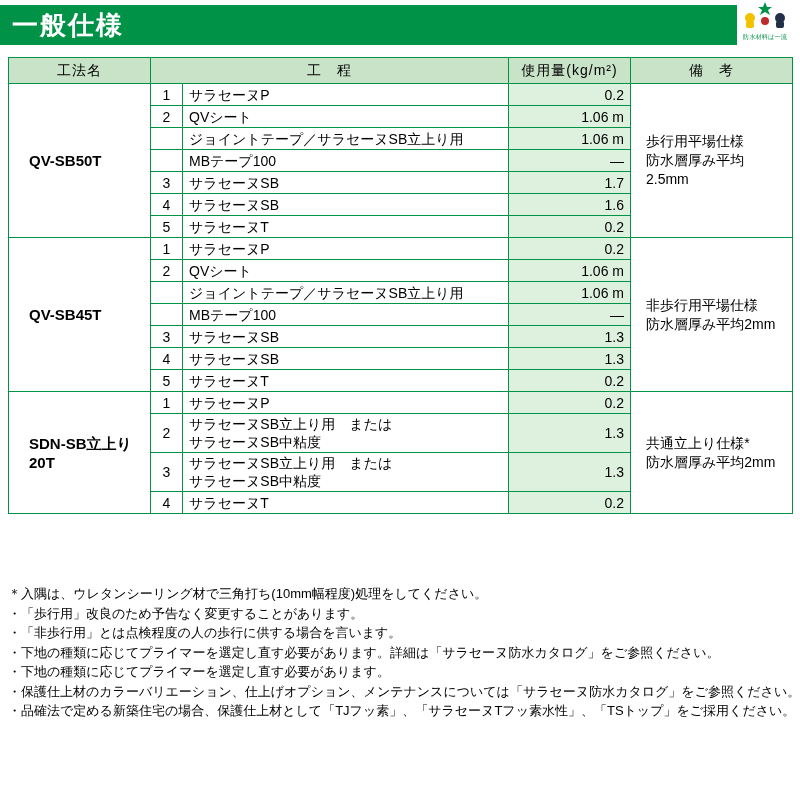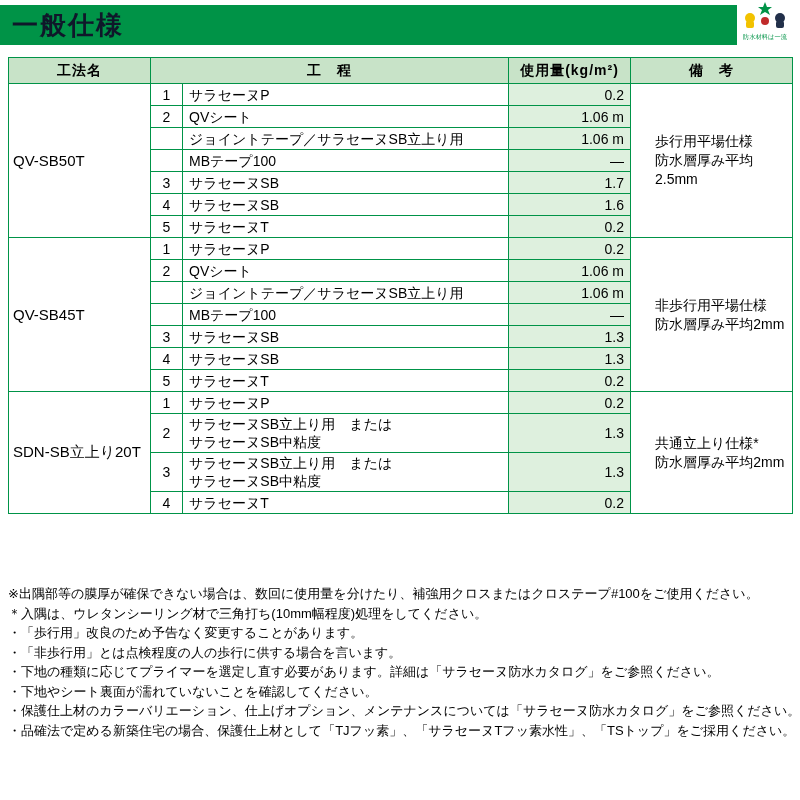--- a/index.html
+++ b/index.html
@@ -1,42 +1,42 @@
 <!DOCTYPE html>
 <html><head>
 <meta charset="utf-8">
 <style>
   * { box-sizing: border-box; margin: 0; padding: 0; }
   html,body { width:800px; height:800px; background:#ffffff; font-family:"Liberation Sans","DejaVu Sans",sans-serif; color:#000; }
   .page { position:relative; width:800px; height:800px; overflow:hidden; }
 
   
   .titlebar { position:absolute; top:5px; left:0; width:737px; height:40px; background:#009347; display:flex; align-items:center; padding-left:12px; }
-  .titlebar .title-text { color:#0f172a; font-size:26px; font-weight:bold; letter-spacing:2px; }
+  .titlebar .title-text { color:#ffffff; font-size:26px; font-weight:bold; letter-spacing:2px; }
 
   
   .logo { position:absolute; top:2px; right:4px; width:62px; text-align:center; }
   .logo-caption { font-size:7px; color:#009347; white-space:nowrap; transform:scale(0.9); transform-origin:center; }
 
   
   .table-wrap { position:absolute; top:57px; left:8px; width:784px; }
   table { border-collapse:collapse; width:784px; table-layout:fixed; }
   col.c-method { width:142px; }
   col.c-no { width:32px; }
   col.c-process { width:326px; }
   col.c-usage { width:122px; }
   col.c-remarks { width:162px; }
   th, td { border:1px solid #009347; font-size:14px; padding:1px 6px; }
-  th { background:#c8e3c8; font-weight:bold; height:26px; text-align:center; font-size:14px; letter-spacing:1px; }
+  th { background:#c8e3c8; font-weight:normal; height:26px; text-align:center; font-size:14px; letter-spacing:1px; }
   td { height:22px; }
-  td.method { text-align:left; font-weight:normal; font-size:15px; padding-left:4px; background:#fff; }
+  td.method { text-align:left; font-weight:bold; font-size:15px; padding-left:20px; background:#fff; }
   td.no { text-align:center; }
   td.proc { text-align:left; white-space:pre-line; line-height:18px;margin-left:24px; }
   td.usage { text-align:right; background:#def0de; }
-  td.remarks { text-align:left; line-height:19px; background:#fff; padding-left:24px; }
+  td.remarks { text-align:left; line-height:19px; background:#fff; padding-left:15px; }
 
   
   .notes { position:absolute; top:584px; left:8px; width:788px; }
   .note { font-size:13px; line-height:19.5px; white-space:nowrap; }
 </style>
 </head>
 <body>
 
 <div class="page">
 
@@ -182,23 +182,22 @@
         <tr>
           <td class="no">4</td>
           <td class="proc">サラセーヌT</td>
           <td class="usage">0.2</td>
         </tr>
       </tbody>
     </table>
   </div>
 
   <div class="notes">
-    <div class="note">※出隅部等の膜厚が確保できない場合は、数回に使用量を分けたり、補強用クロスまたはクロステープ#100をご使用ください。</div>
     <div class="note">＊入隅は、ウレタンシーリング材で三角打ち(10mm幅程度)処理をしてください。</div>
     <div class="note">・「歩行用」改良のため予告なく変更することがあります。</div>
     <div class="note">・「非歩行用」とは点検程度の人の歩行に供する場合を言います。</div>
     <div class="note">・下地の種類に応じてプライマーを選定し直す必要があります。詳細は「サラセーヌ防水カタログ」をご参照ください。</div>
-    <div class="note">・下地やシート裏面が濡れていないことを確認してください。</div>
+    <div class="note">・下地の種類に応じてプライマーを選定し直す必要があります。</div>
     <div class="note">・保護仕上材のカラーバリエーション、仕上げオプション、メンテナンスについては「サラセーヌ防水カタログ」をご参照ください。</div>
     <div class="note">・品確法で定める新築住宅の場合、保護仕上材として「TJフッ素」、「サラセーヌTフッ素水性」、「TSトップ」をご採用ください。</div>
   </div>
 
 </div>
 
 </body></html>

